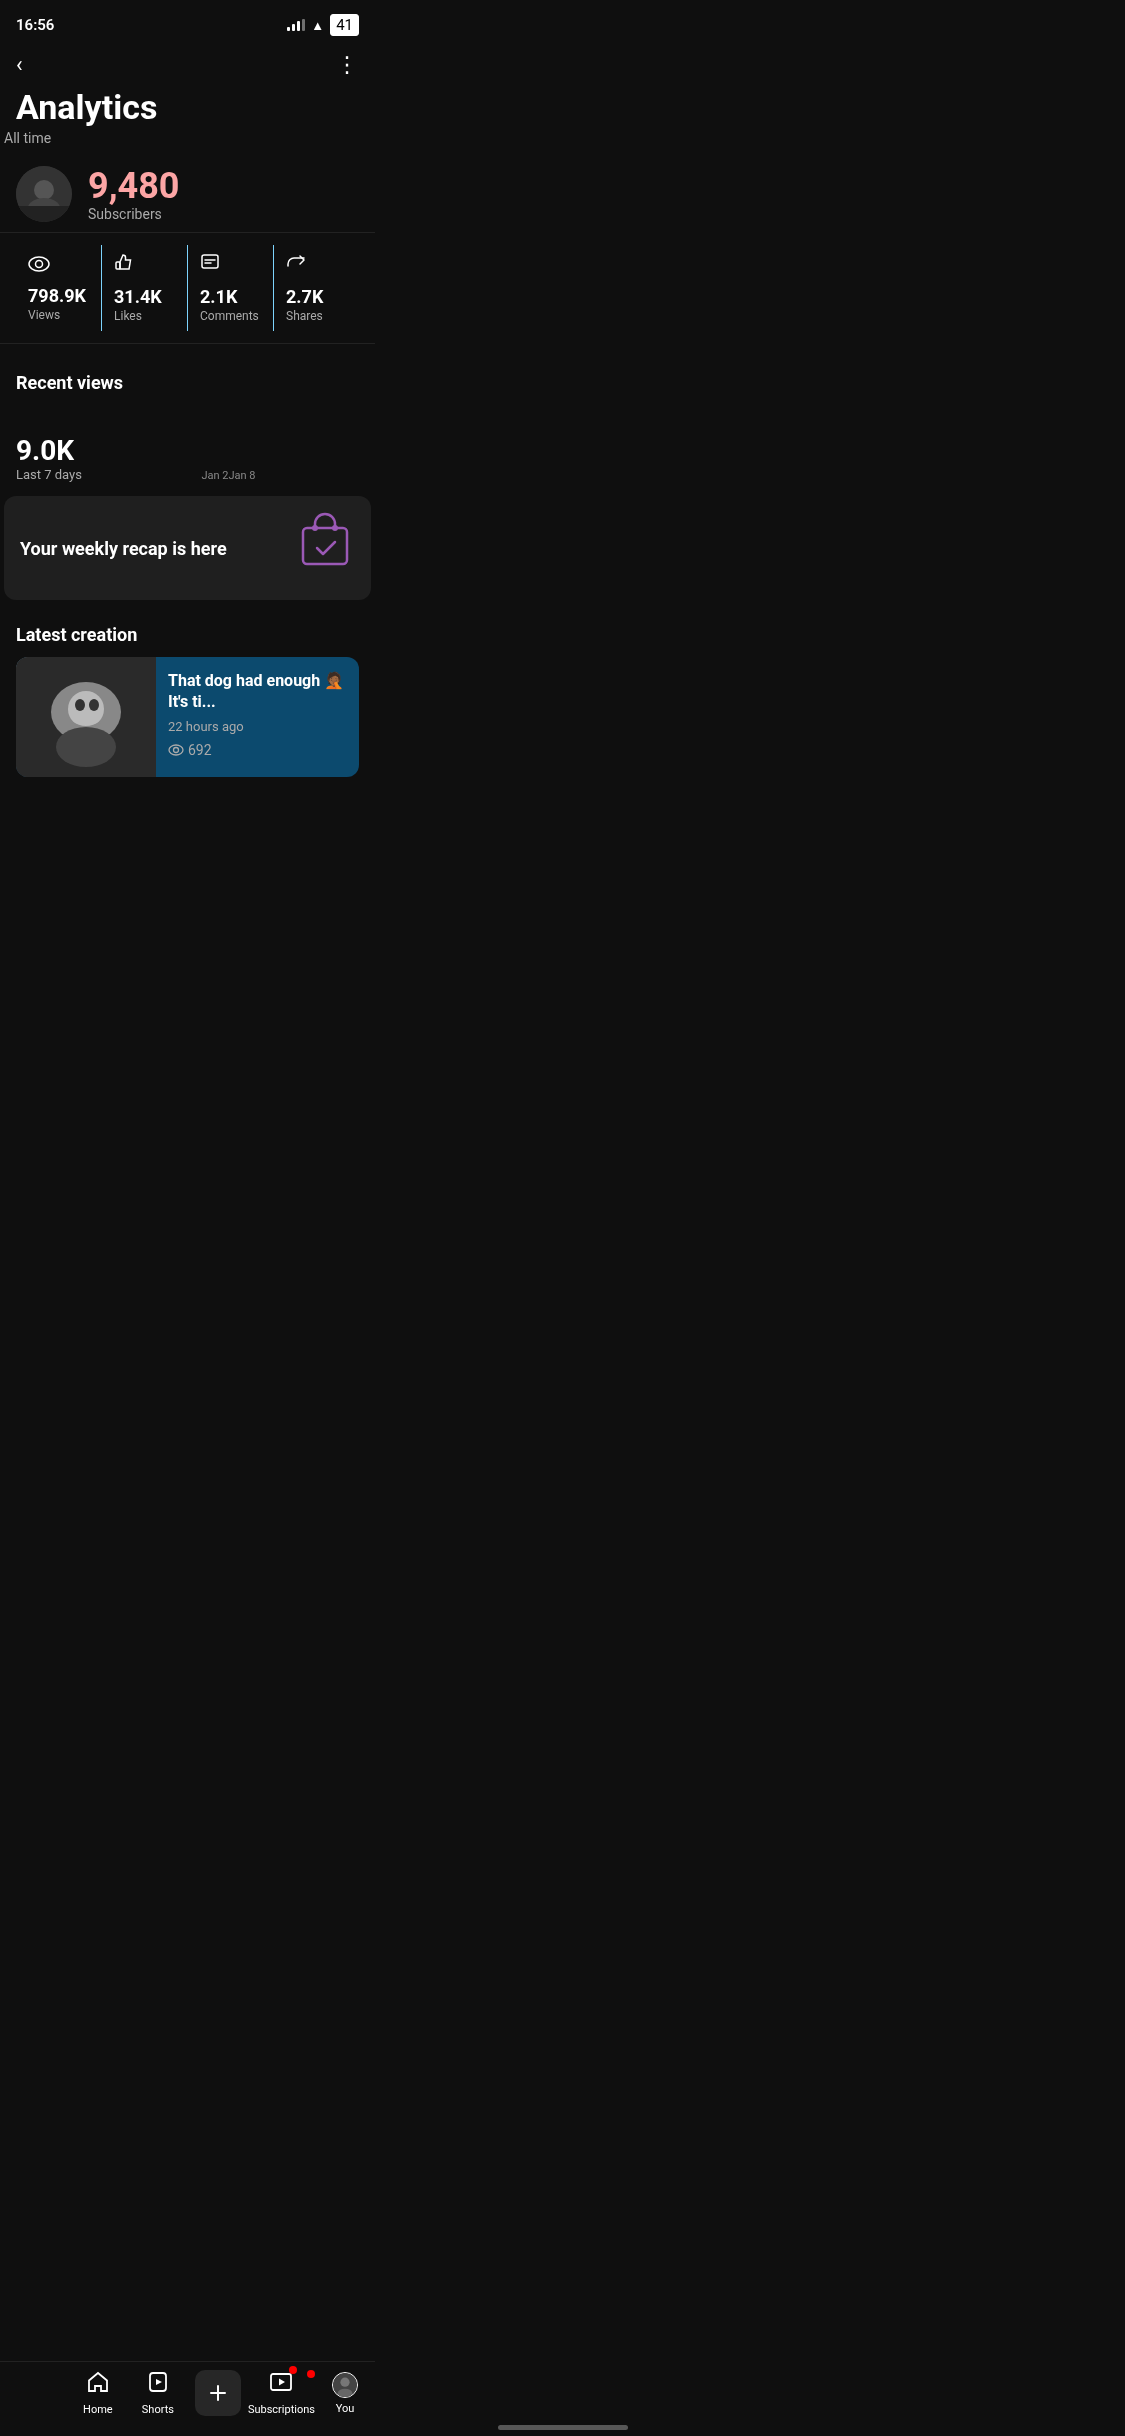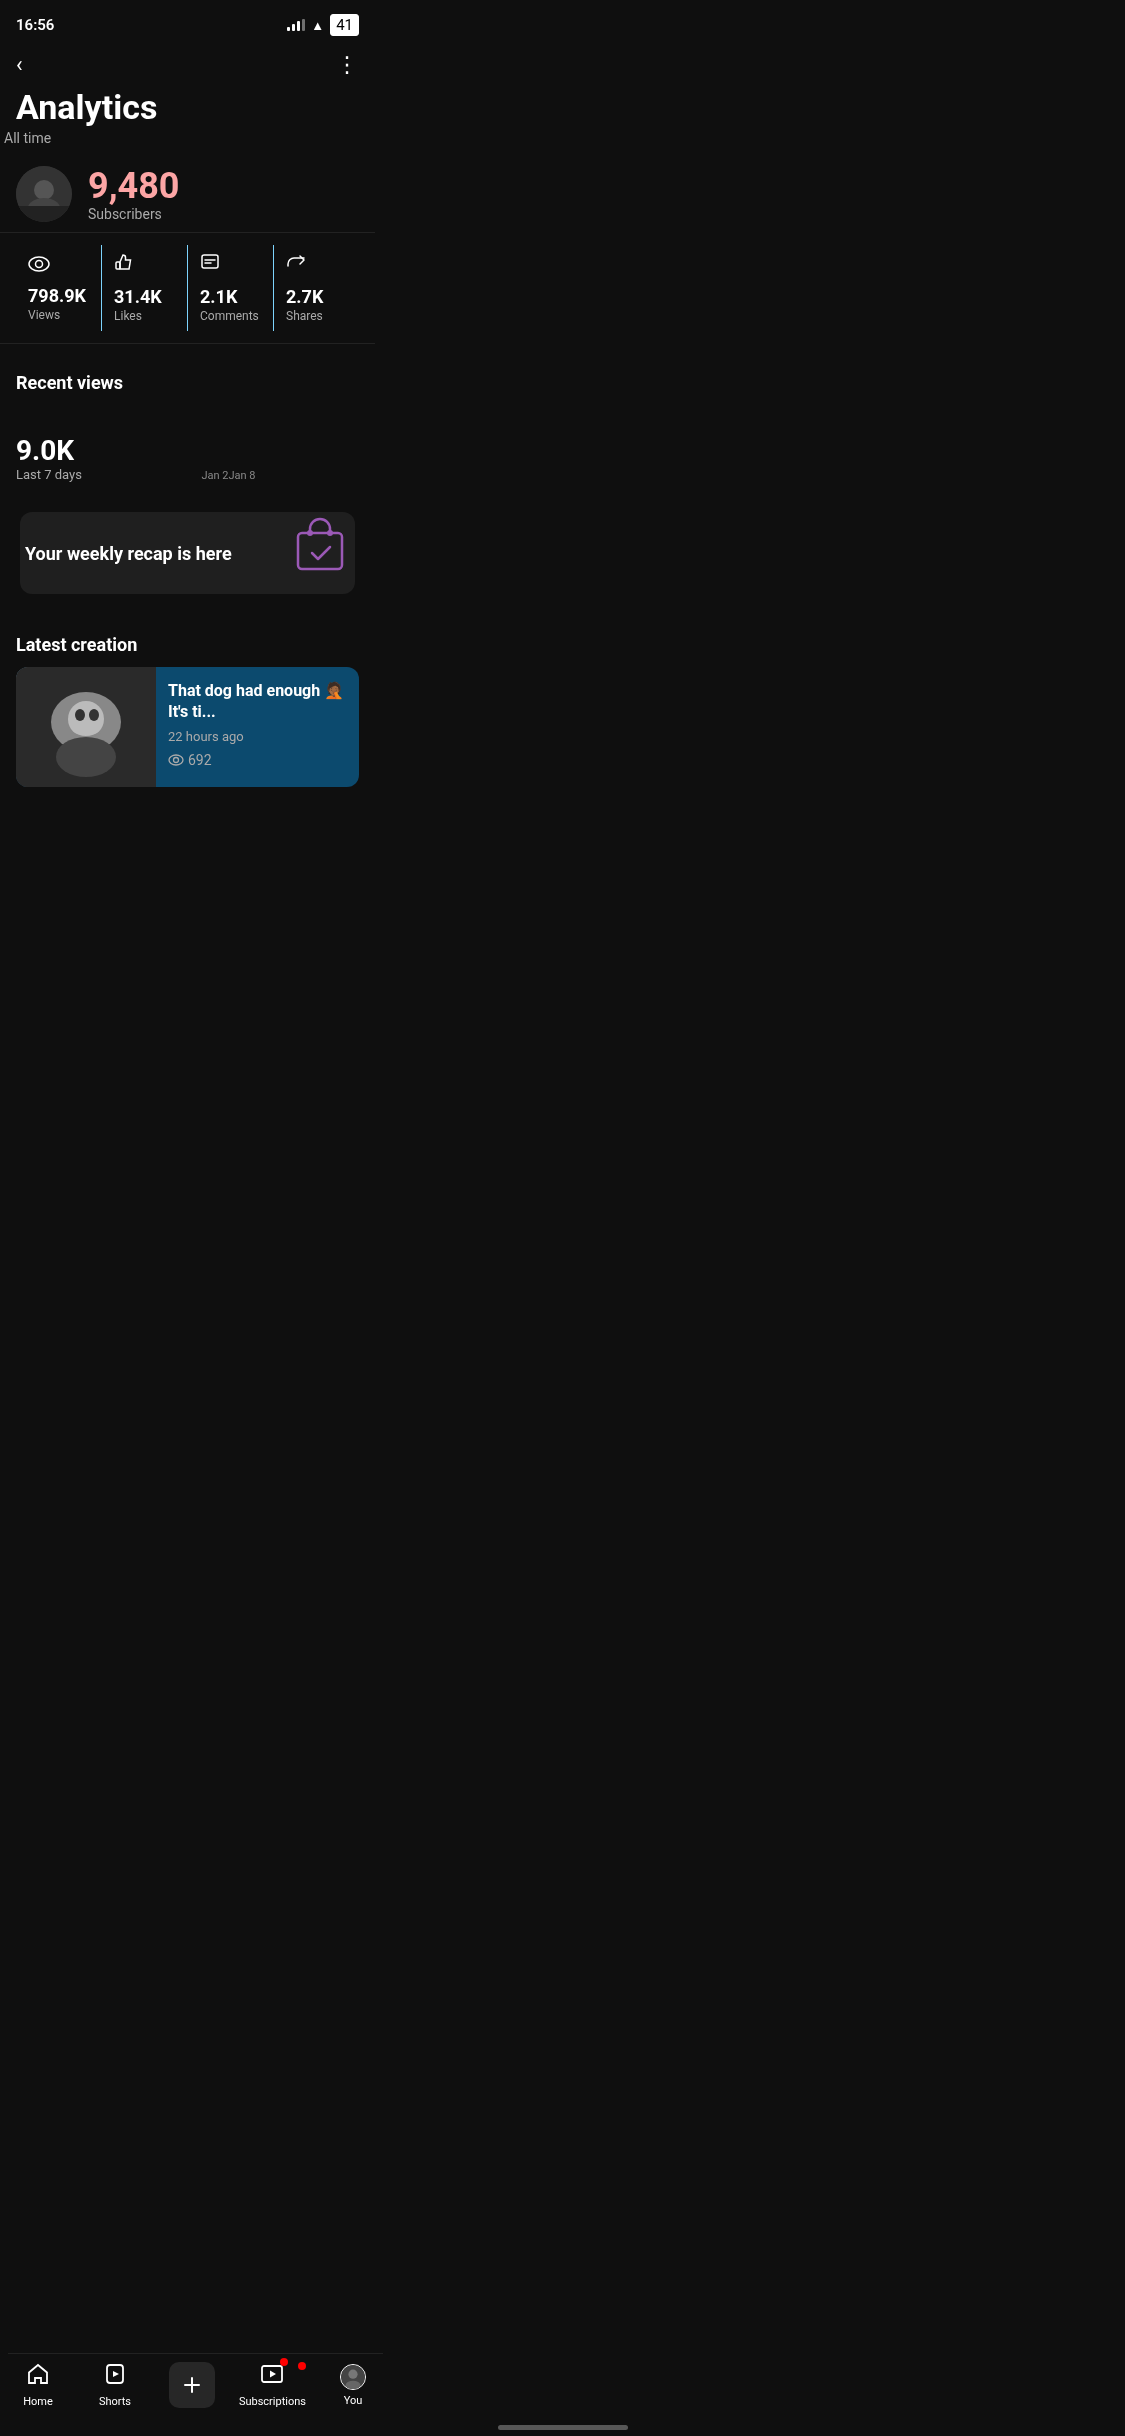--- a/index.html
+++ b/index.html
@@ -196,24 +196,24 @@
     .chart-labels {
       display: flex;
       justify-content: space-between;
       margin-top: 4px;
     }
     .chart-label {
       font-size: 11px;
       color: #888;
     }
     .recap-card {
-      margin: 20px;
+      margin: 4px;
       background: #1f1f1f;
       border-radius: 12px;
-      padding: 5px;
+      padding: 16px;
       display: flex;
       align-items: center;
       justify-content: space-between;
       cursor: pointer;
     }
     .recap-text {
       font-size: 18px;
       font-weight: 700;
       color: #fff;
       flex: 1;
@@ -274,28 +274,28 @@
       font-size: 14px;
       color: #aaa;
       display: flex;
       align-items: center;
       gap: 4px;
     }
     
     .bottom-nav {
       position: fixed;
       bottom: 0;
-      left: 8px;
+      left: 0;
       width: 375px;
       background: #0f0f0f;
       border-top: 1px solid #222;
       display: flex;
       align-items: center;
-      justify-content: space-between;
-      padding: 8px 0 28px;
+      justify-content: flex-end;
+      padding: 8px 0 20px;
       z-index: 100;
     }
     .nav-item {
       display: flex;
       flex-direction: column;
       align-items: center;
       gap: 4px;
       cursor: pointer;
       min-width: 60px;
     }

